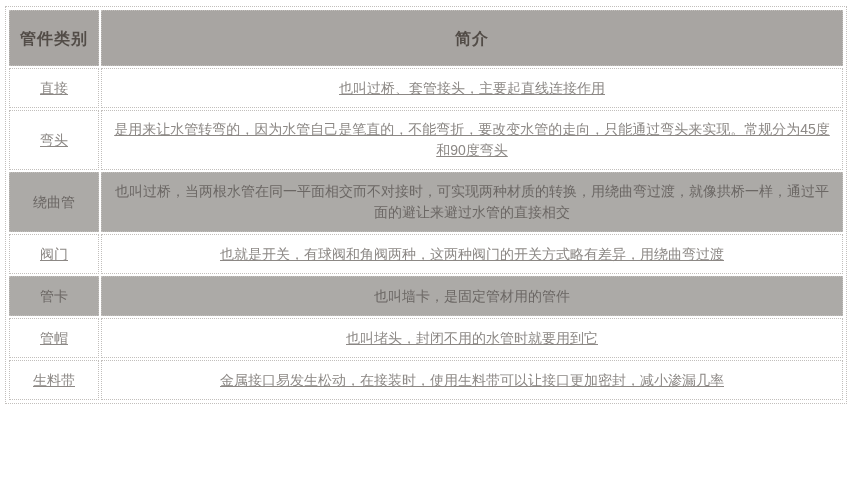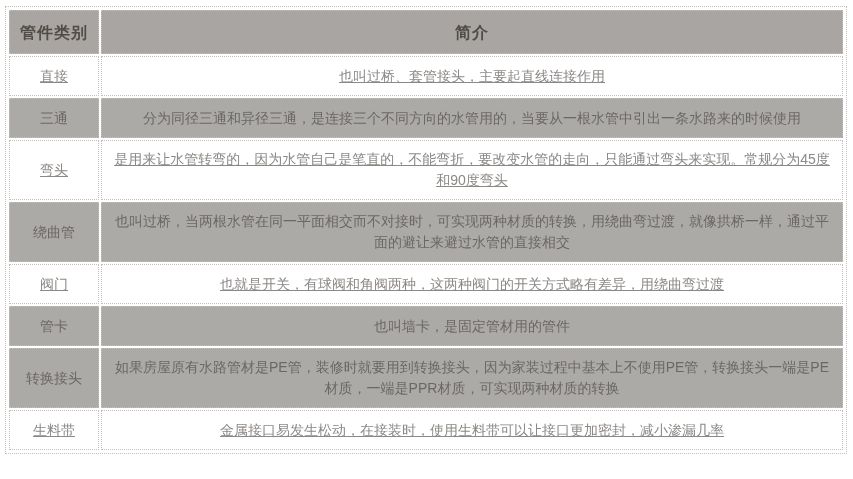--- a/index.html
+++ b/index.html
@@ -43,21 +43,21 @@
     font-size: 14px;
     line-height: 21px;
     word-break: break-all;
   }
   col.cat-col { width: 90px; }
   thead th {
     background: var(--header-bg);
     color: var(--header-text);
     font-size: 16px;
     font-weight: bold;
-    height: 44px;
+    height: 56px;
     letter-spacing: 1px;
   }
   tr.row-white td {
     background: var(--row-white-bg);
     color: var(--row-white-text);
     height: 40px;
     text-decoration: underline;
   }
   tr.row-gray td {
     background: var(--row-gray-bg);
@@ -80,24 +80,20 @@
         <th>管件类别</th>
         <th>简介</th>
       </tr>
     </thead>
     <tbody>
   <tr class="row-white">
     <td class="cat-cell">直接</td>
     <td class="desc-cell">也叫过桥、套管接头，主要起直线连接作用</td>
   </tr>
 
-  <tr class="row-gray">
-    <td class="cat-cell">三通</td>
-    <td class="desc-cell">分为同径三通和异径三通，是连接三个不同方向的水管用的，当要从一根水管中引出一条水路来的时候使用</td>
-  </tr>
 
   <tr class="row-white">
     <td class="cat-cell">弯头</td>
     <td class="desc-cell">是用来让水管转弯的，因为水管自己是笔直的，不能弯折，要改变水管的走向，只能通过弯头来实现。常规分为45度和90度弯头</td>
   </tr>
 
   <tr class="row-gray">
     <td class="cat-cell">绕曲管</td>
     <td class="desc-cell">也叫过桥，当两根水管在同一平面相交而不对接时，可实现两种材质的转换，用绕曲弯过渡，就像拱桥一样，通过平面的避让来避过水管的直接相交</td>
   </tr>
@@ -105,25 +101,25 @@
   <tr class="row-white">
     <td class="cat-cell">阀门</td>
     <td class="desc-cell">也就是开关，有球阀和角阀两种，这两种阀门的开关方式略有差异，用绕曲弯过渡</td>
   </tr>
 
   <tr class="row-gray">
     <td class="cat-cell">管卡</td>
     <td class="desc-cell">也叫墙卡，是固定管材用的管件</td>
   </tr>
 
+  <tr class="row-white">
+    <td class="cat-cell">管帽</td>
+    <td class="desc-cell">也叫堵头，封闭不用的水管时就要用到它</td>
+  </tr>
 
-  <tr class="row-gray">
-    <td class="cat-cell">转换接头</td>
-    <td class="desc-cell">如果房屋原有水路管材是PE管，装修时就要用到转换接头，因为家装过程中基本上不使用PE管，转换接头一端是PE材质，一端是PPR材质，可实现两种材质的转换</td>
-  </tr>
 
   <tr class="row-white">
     <td class="cat-cell">生料带</td>
     <td class="desc-cell">金属接口易发生松动，在接装时，使用生料带可以让接口更加密封，减小渗漏几率</td>
   </tr>
 </tbody>
   </table>
 </div>
 
 </body></html>

